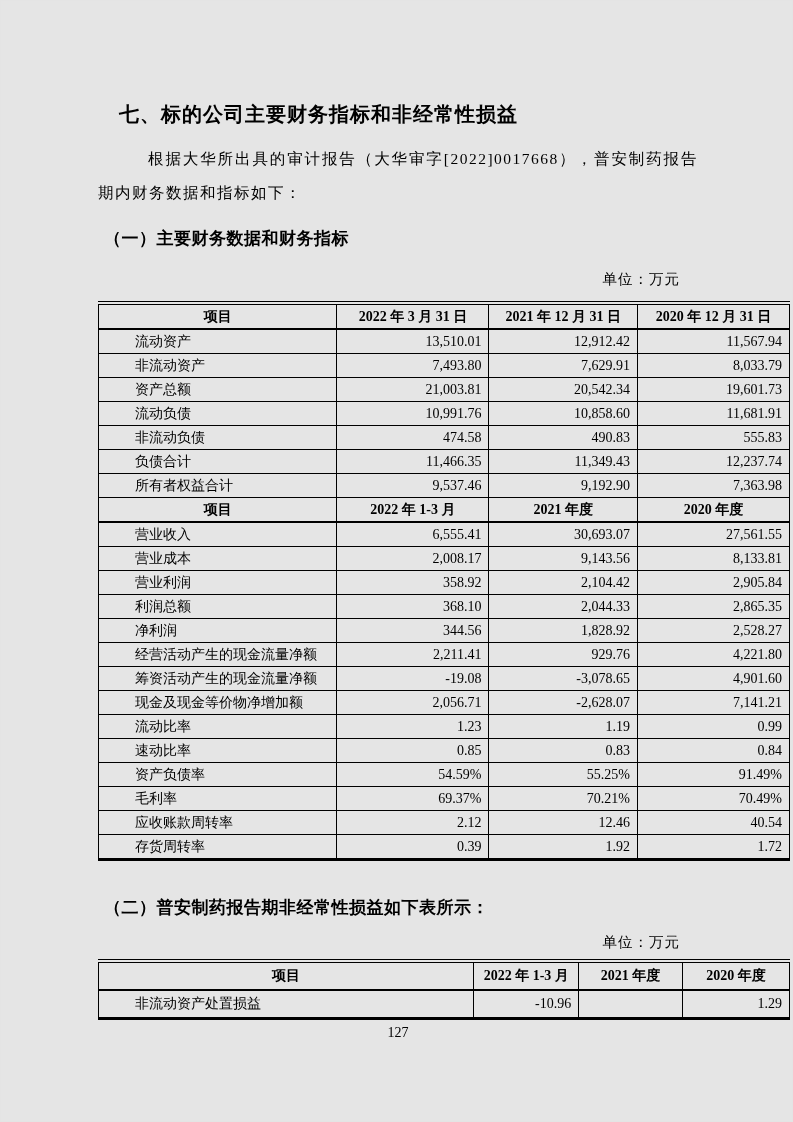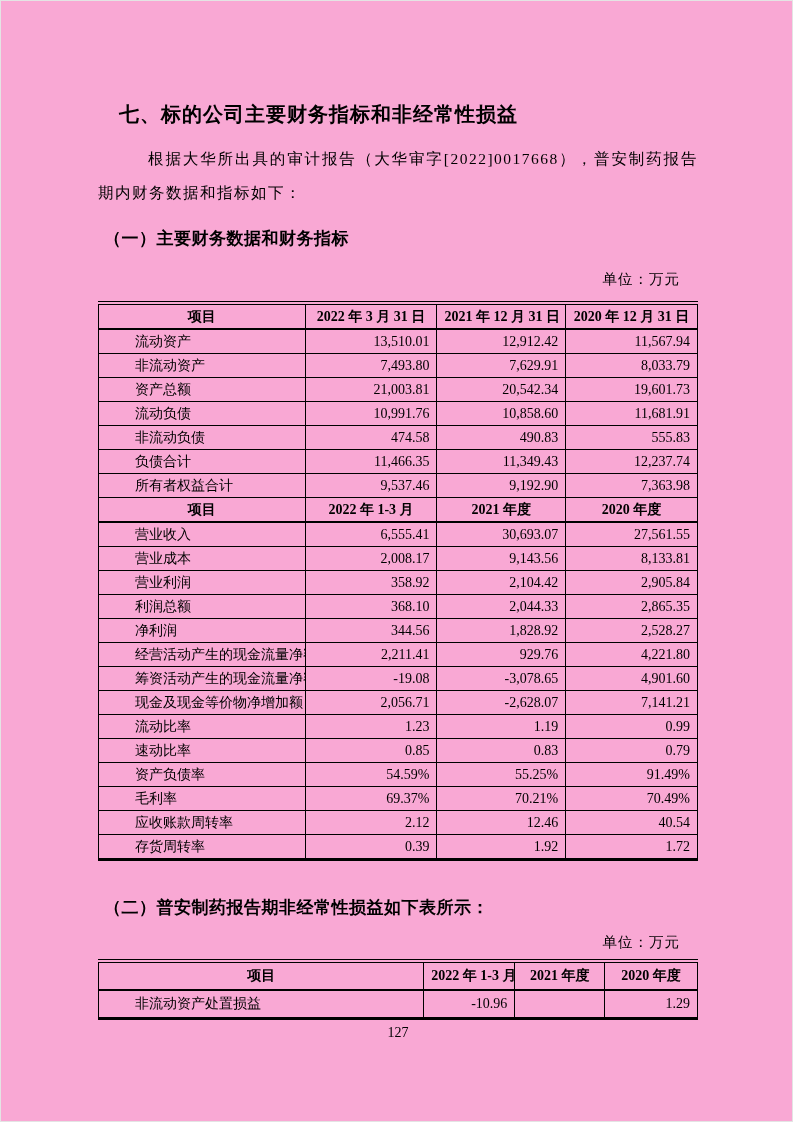--- a/index.html
+++ b/index.html
@@ -1,19 +1,19 @@
 <!DOCTYPE html>
 <html><head>
 <meta charset="utf-8">
 <style>
   html,body{margin:0;padding:0;background:#fff;}
   .page{
     position:relative;
     width:793px;height:1122px;
-    background:#f9a8d4;
+    background:#e5e5e5;
     border:1px solid #e4e4e4;
     box-sizing:border-box;
     font-family:"Liberation Serif","DejaVu Serif",serif;
     color:#000;
     overflow:hidden;
   }
   .content{position:absolute;left:97px;top:0;width:600px;height:1122px;}
 
   .doc-title{
     position:absolute;left:21px;top:100px;margin:0;
@@ -33,21 +33,21 @@
   .h2a{top:226px;}
   .h2b{top:895px;}
   .unit{
     position:absolute;right:18px;
     font-size:14.5px;letter-spacing:1px;
   }
   .unit1{top:269px;}
   .unit2{top:932px;}
 
   .tblwrap{
-    position:absolute;left:0;width:600px;
+    position:absolute;left:0;width:692px;
     border-top:4px double #000;
     border-bottom:3px solid #000;
     box-sizing:border-box;
   }
   .t1{top:300px;}
   .t2{top:958px;}
   table.tbl{width:100%;border-collapse:collapse;table-layout:fixed;}
   .tbl th,.tbl td{
     border:1px solid #000;
     height:23px;
@@ -200,21 +200,21 @@
             <tr class="data">
               <td class="c-label">流动比率</td>
               <td class="c-num">1.23</td>
               <td class="c-num">1.19</td>
               <td class="c-num">0.99</td>
             </tr>
             <tr class="data">
               <td class="c-label">速动比率</td>
               <td class="c-num">0.85</td>
               <td class="c-num">0.83</td>
-              <td class="c-num">0.79</td>
+              <td class="c-num">0.84</td>
             </tr>
             <tr class="data">
               <td class="c-label">资产负债率</td>
               <td class="c-num">54.59%</td>
               <td class="c-num">55.25%</td>
               <td class="c-num">91.49%</td>
             </tr>
             <tr class="data">
               <td class="c-label">毛利率</td>
               <td class="c-num">69.37%</td>

